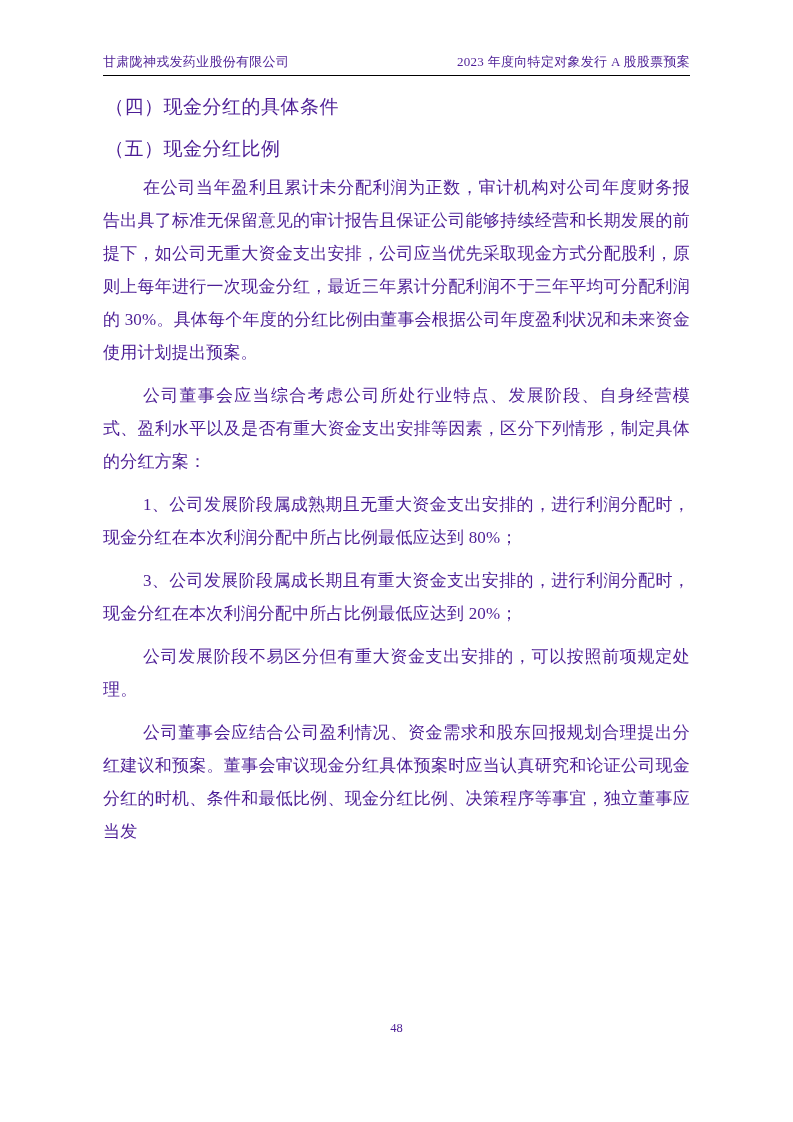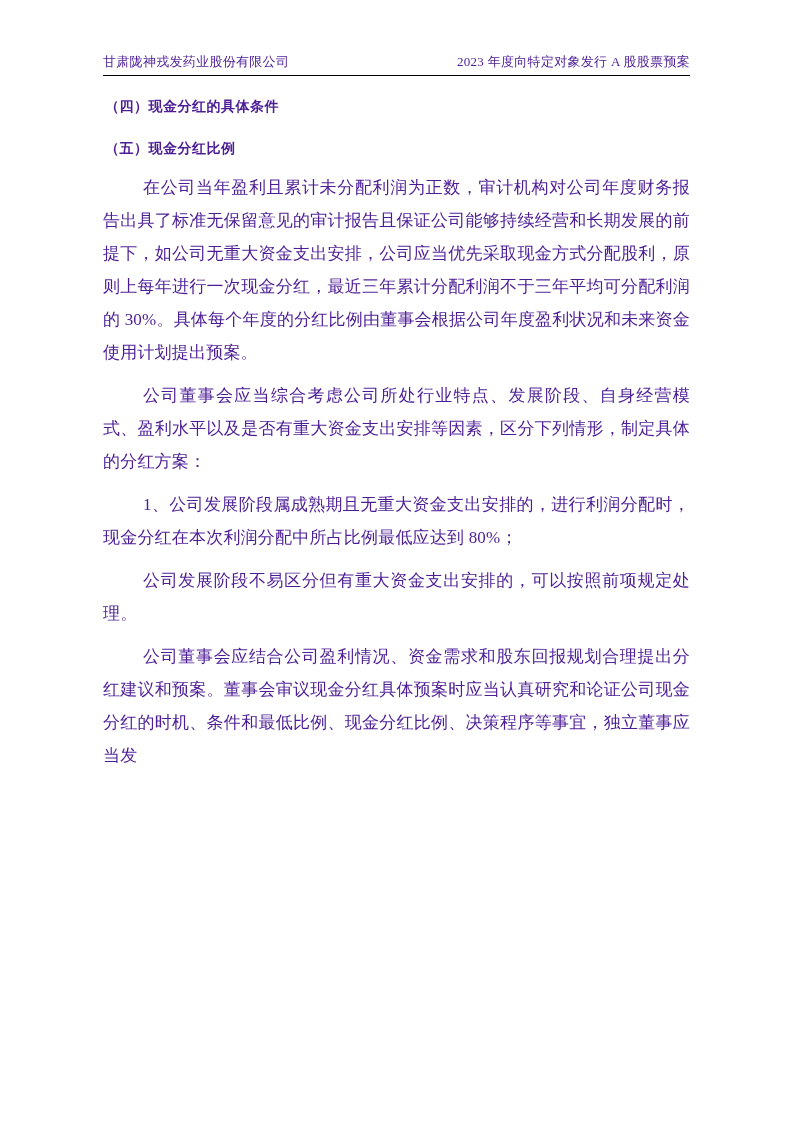--- a/index.html
+++ b/index.html
@@ -26,22 +26,22 @@
     padding-bottom: 4px;
     border-bottom: 1px solid #000000;
     font-size: 13px;
     letter-spacing: 0.3px;
   }
   .doc-header span {
     white-space: nowrap;
   }
   .sec-heading {
     font-family: "Liberation Sans", "DejaVu Sans", sans-serif;
-    font-weight: bold;
-    font-size: 14px;
+    font-weight: normal;
+    font-size: 19px;
     line-height: 23px;
     margin: 19px 0 11px 2px;
     letter-spacing: 0.5px;
   }
   .para {
     font-size: 17px;
     line-height: 33px;
     text-align: justify;
     text-indent: 40px;
     margin: 10px 0;
@@ -65,18 +65,22 @@
     <span>甘肃陇神戎发药业股份有限公司</span>
     <span>2023 年度向特定对象发行 A 股股票预案</span>
   </div>
 
   <h2 class="sec-heading">（四）现金分红的具体条件</h2>
 
   <h2 class="sec-heading">（五）现金分红比例</h2>
   <p class="para">在公司当年盈利且累计未分配利润为正数，审计机构对公司年度财务报告出具了标准无保留意见的审计报告且保证公司能够持续经营和长期发展的前提下，如公司无重大资金支出安排，公司应当优先采取现金方式分配股利，原则上每年进行一次现金分红，最近三年累计分配利润不于三年平均可分配利润的 30%。具体每个年度的分红比例由董事会根据公司年度盈利状况和未来资金使用计划提出预案。</p>
   <p class="para">公司董事会应当综合考虑公司所处行业特点、发展阶段、自身经营模式、盈利水平以及是否有重大资金支出安排等因素，区分下列情形，制定具体的分红方案：</p>
   <p class="para">1、公司发展阶段属成熟期且无重大资金支出安排的，进行利润分配时，现金分红在本次利润分配中所占比例最低应达到 80%；</p>
+  <p class="para">3、公司发展阶段属成长期且有重大资金支出安排的，进行利润分配时，现金分红在本次利润分配中所占比例最低应达到 20%；</p>
   <p class="para">公司发展阶段不易区分但有重大资金支出安排的，可以按照前项规定处理。</p>
 
   <p class="para">公司董事会应结合公司盈利情况、资金需求和股东回报规划合理提出分红建议和预案。董事会审议现金分红具体预案时应当认真研究和论证公司现金分红的时机、条件和最低比例、现金分红比例、决策程序等事宜，独立董事应当发</p>
 
+  <div class="page-footer">
+    <span>48</span>
+  </div>
 
 </div>
 
 </body></html>

